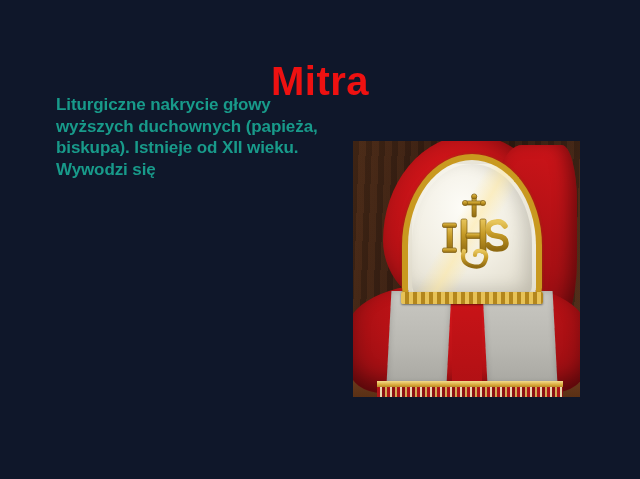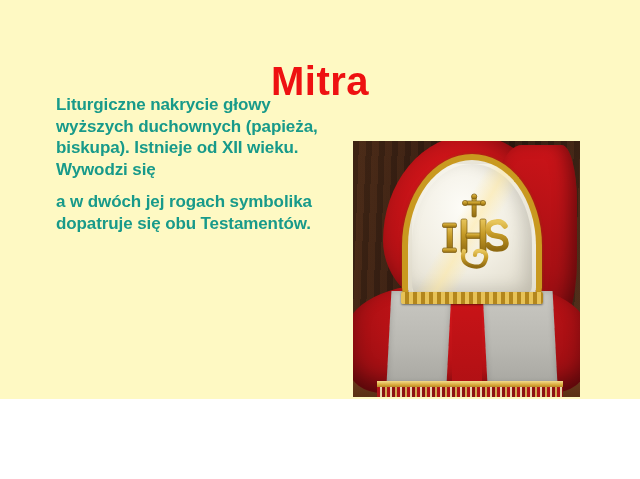--- a/index.html
+++ b/index.html
@@ -6,22 +6,22 @@
     margin: 0;
     padding: 0;
     background: #ffffff;
   }
   body {
     font-family: "Liberation Sans", sans-serif;
   }
   #slide {
     position: relative;
     width: 640px;
-    height: 399px;
-    background: #fef9c3;
+    height: 479px;
+    background: #0f172a;
     overflow: hidden;
   }
 
   
   #slide-title {
     position: absolute;
     left: 0;
     top: 33px;
     width: 640px;
     text-align: center;
@@ -225,21 +225,20 @@
 </style>
 </head>
 <body>
 
 <div id="slide" data-name="presentation-slide">
 
   <h1 id="slide-title" data-name="page-title">Mitra</h1>
 
   <div id="body-text" data-name="body-text-block">
     <p class="para" data-name="paragraph-1">Liturgiczne nakrycie głowy wyższych duchownych (papieża, biskupa). Istnieje od XII wieku. Wywodzi się</p>
-    <p class="para" data-name="paragraph-3">a w dwóch jej rogach symbolika dopatruje się obu Testamentów.</p>
   </div>
 
   <div id="photo" data-name="mitre-photograph">
     <div class="scene" data-name="photo-scene">
 
       <div class="backdrop" data-name="photo-backdrop"></div>
       <div class="floor" data-name="photo-floor"></div>
 
       <div class="chair-back" data-name="chair-back-cushion"></div>
       <div class="chair-back-right" data-name="chair-back-cushion-right"></div>

